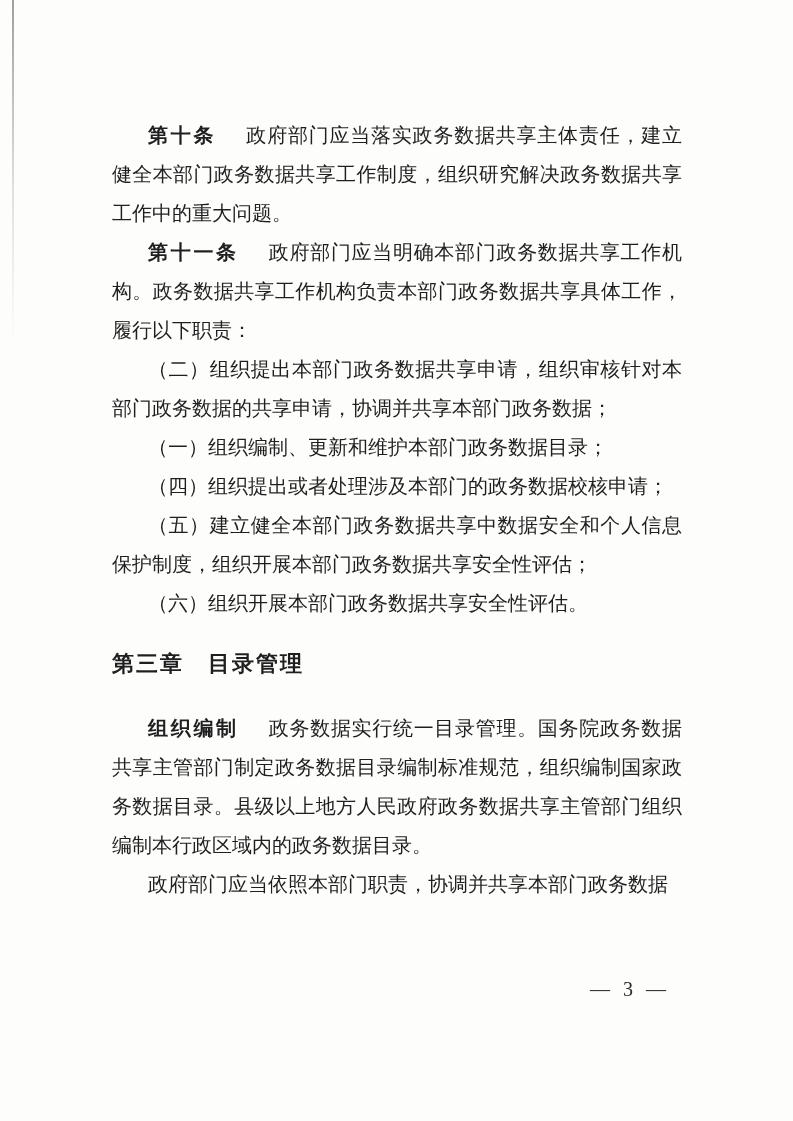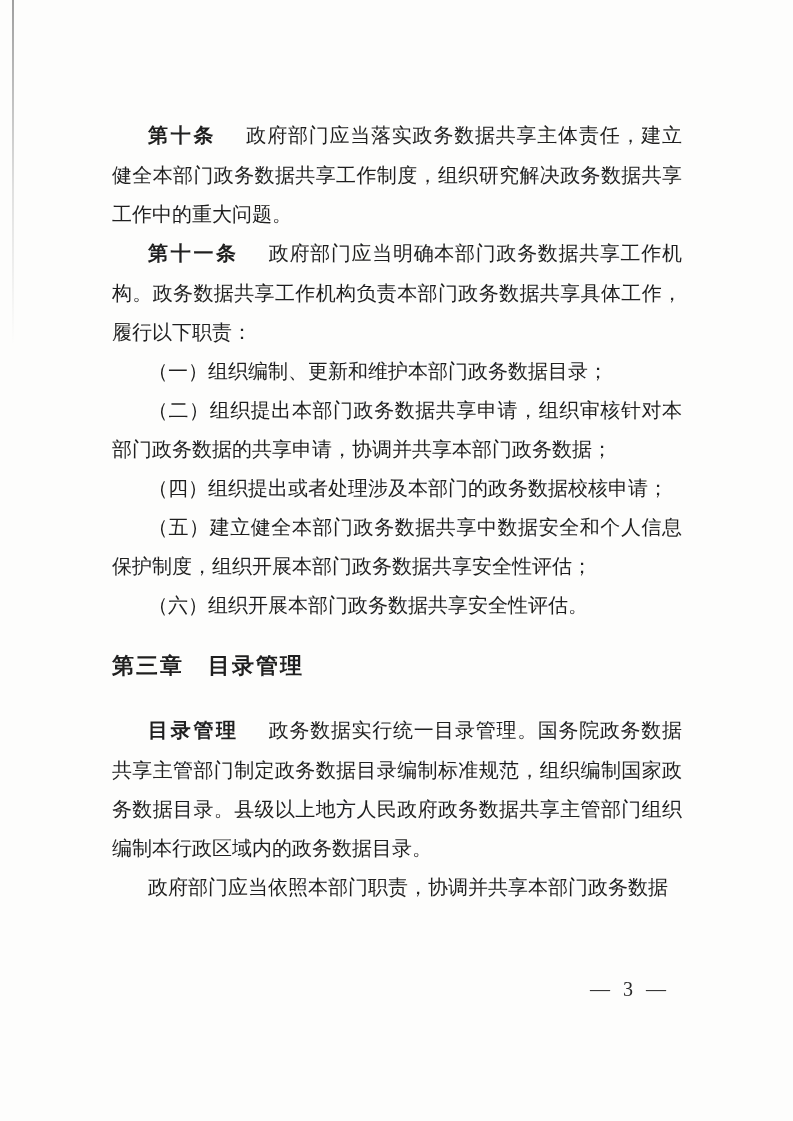--- a/index.html
+++ b/index.html
@@ -35,21 +35,21 @@
     text-align: justify;
   }
   .para {
     margin: 0;
     text-indent: 36px;
   }
   .article-no {
     font-weight: bold;
     letter-spacing: 2px;
     margin-right: 30px;
-    font-family: Liberation Mono, monospace;
+    font-family: Liberation Sans, sans-serif;
   }
   .chapter {
     margin: 21px 0 26px 0;
     text-indent: 0;
     font-size: 22px;
     font-weight: bold;
     letter-spacing: 2px;
     line-height: 39px;
     font-family: "Liberation Sans", "DejaVu Sans", sans-serif;
   }
@@ -68,33 +68,33 @@
 
 <div class="page">
   <div class="scan-line"></div>
 
   <div class="text-block">
 
     <p class="para"><b class="article-no">第十条</b><span class="article-text">政府部门应当落实政务数据共享主体责任，建立健全本部门政务数据共享工作制度，组织研究解决政务数据共享工作中的重大问题。</span></p>
 
     <p class="para"><b class="article-no">第十一条</b><span class="article-text">政府部门应当明确本部门政务数据共享工作机构。政务数据共享工作机构负责本部门政务数据共享具体工作，履行以下职责：</span></p>
 
+    <p class="para"><span class="item-text">（二）组织提出本部门政务数据共享申请，组织审核针对本部门政务数据的共享申请，协调并共享本部门政务数据；</span></p>
+
     <p class="para"><span class="item-text">（一）组织编制、更新和维护本部门政务数据目录；</span></p>
-
-    <p class="para"><span class="item-text">（二）组织提出本部门政务数据共享申请，组织审核针对本部门政务数据的共享申请，协调并共享本部门政务数据；</span></p>
 
 
     <p class="para"><span class="item-text">（四）组织提出或者处理涉及本部门的政务数据校核申请；</span></p>
 
     <p class="para"><span class="item-text">（五）建立健全本部门政务数据共享中数据安全和个人信息保护制度，组织开展本部门政务数据共享安全性评估；</span></p>
 
     <p class="para"><span class="item-text">（六）组织开展本部门政务数据共享安全性评估。</span></p>
 
     <h2 class="chapter">第三章　目录管理</h2>
 
-    <p class="para"><b class="article-no">目录管理</b><span class="article-text">政务数据实行统一目录管理。国务院政务数据共享主管部门制定政务数据目录编制标准规范，组织编制国家政务数据目录。县级以上地方人民政府政务数据共享主管部门组织编制本行政区域内的政务数据目录。</span></p>
+    <p class="para"><b class="article-no">组织编制</b><span class="article-text">政务数据实行统一目录管理。国务院政务数据共享主管部门制定政务数据目录编制标准规范，组织编制国家政务数据目录。县级以上地方人民政府政务数据共享主管部门组织编制本行政区域内的政务数据目录。</span></p>
 
     <p class="para"><span class="plain-text">政府部门应当依照本部门职责，协调并共享本部门政务数据</span></p>
 
   </div>
 
   <div class="page-number">— 3 —</div>
 </div>
 
 </body></html>

